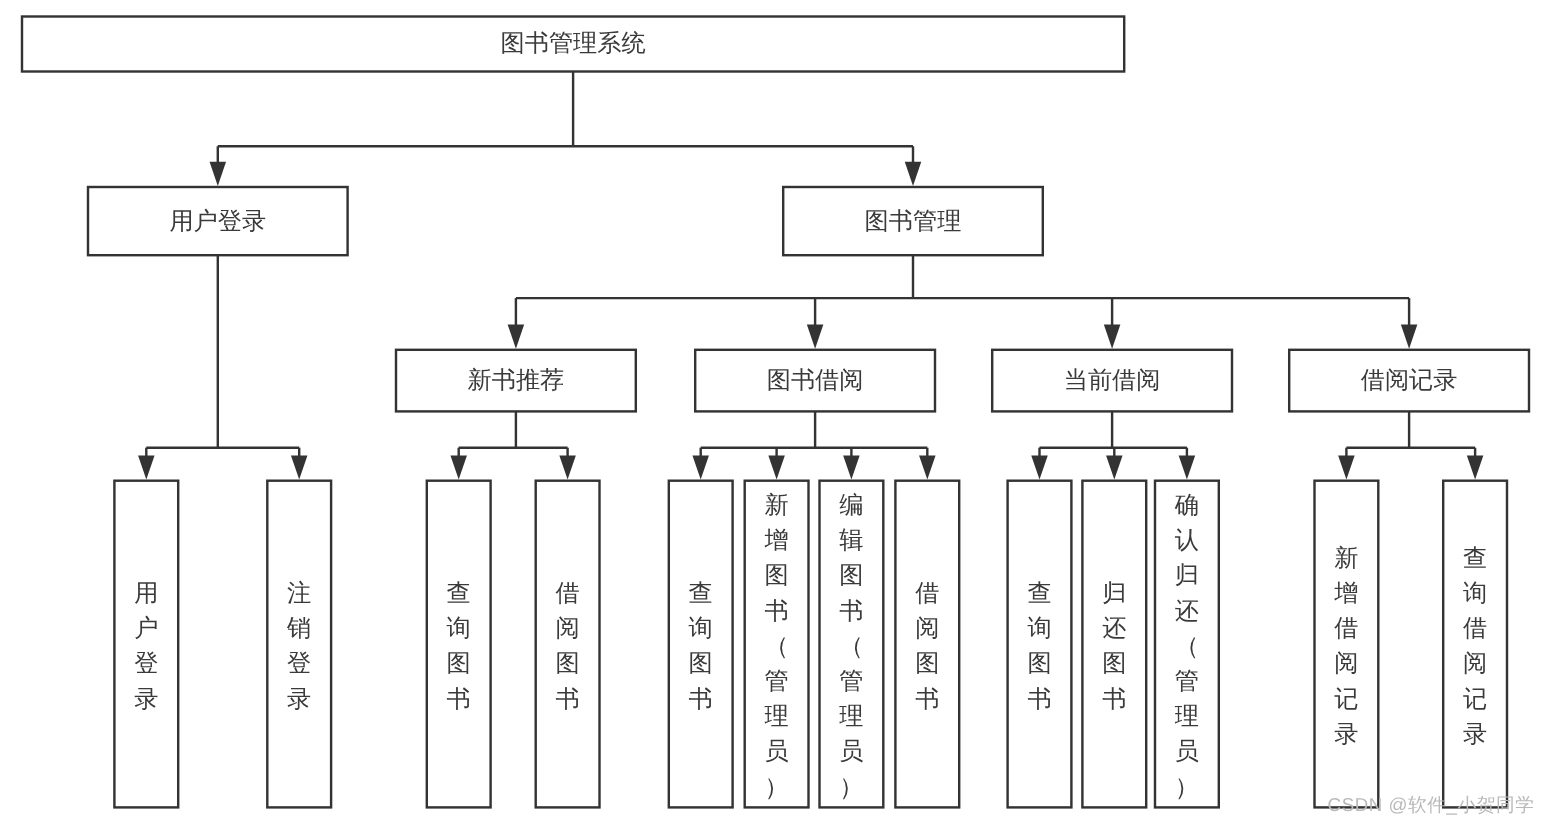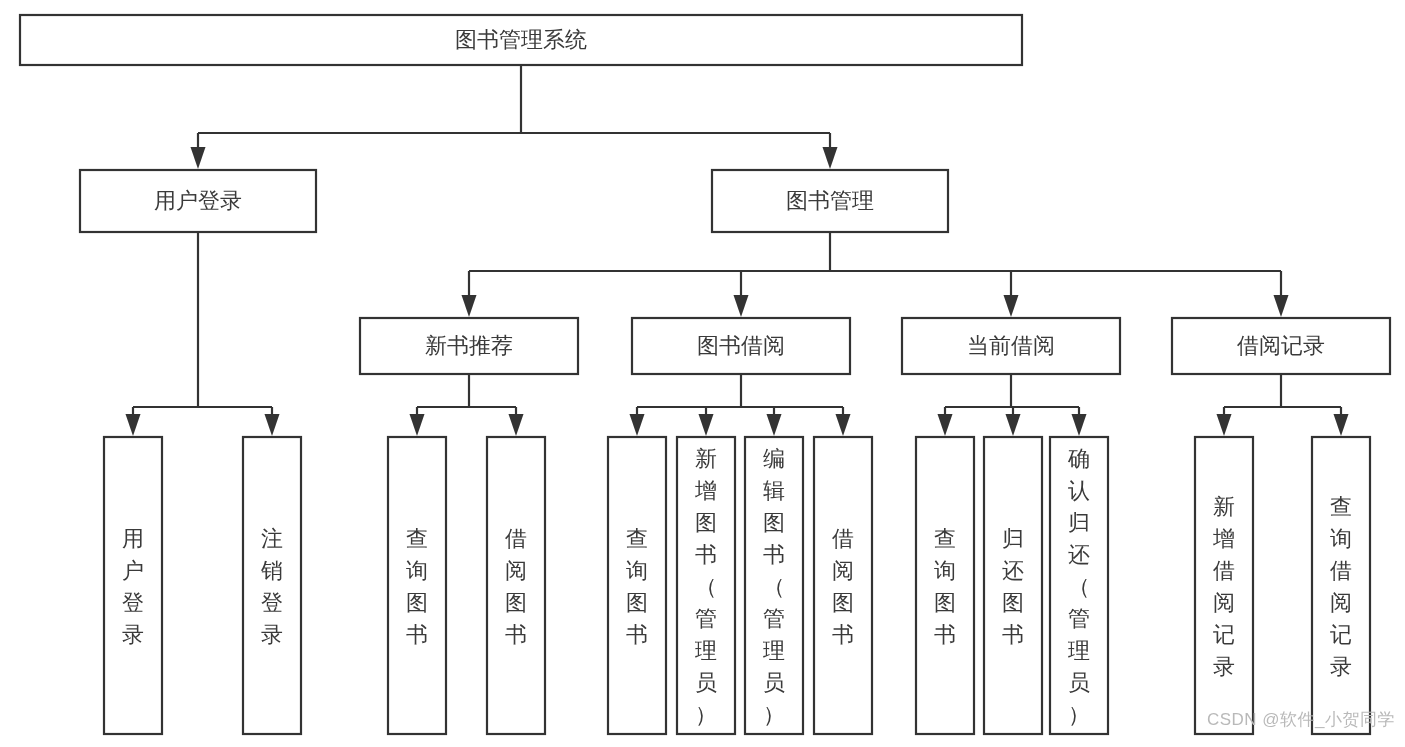--- a/index.html
+++ b/index.html
@@ -53,21 +53,21 @@
     fill: none;
     stroke-linecap: butt;
   }
   .arrow-head {
     fill: #333333;
     stroke: none;
   }
   .watermark-text {
     position: absolute;
     right: 10px;
-    bottom: 16px;
+    bottom: 4px;
     font-family: "Liberation Sans", "DejaVu Sans", sans-serif;
     font-size: 17px;
     color: #b9b9b9;
     letter-spacing: 0.5px;
     user-select: none;
     pointer-events: none;
     white-space: nowrap;
   }
 </style>
 </head>

